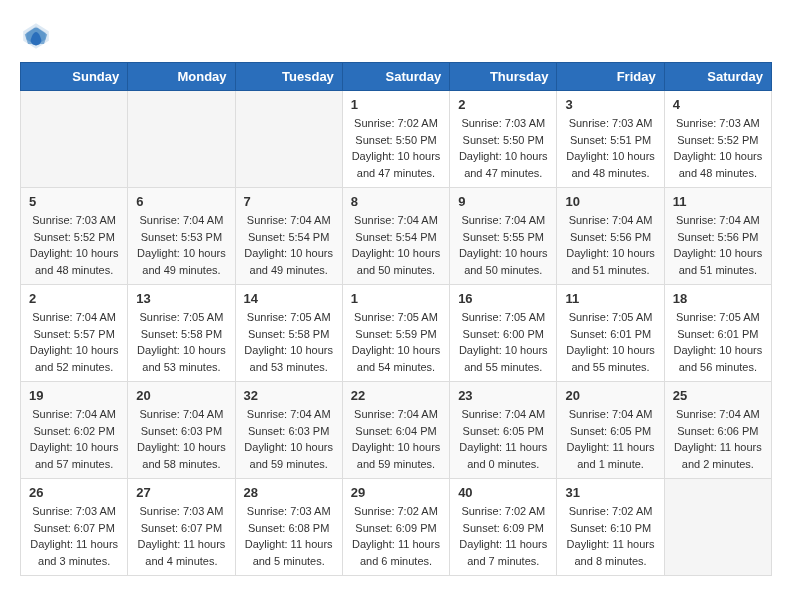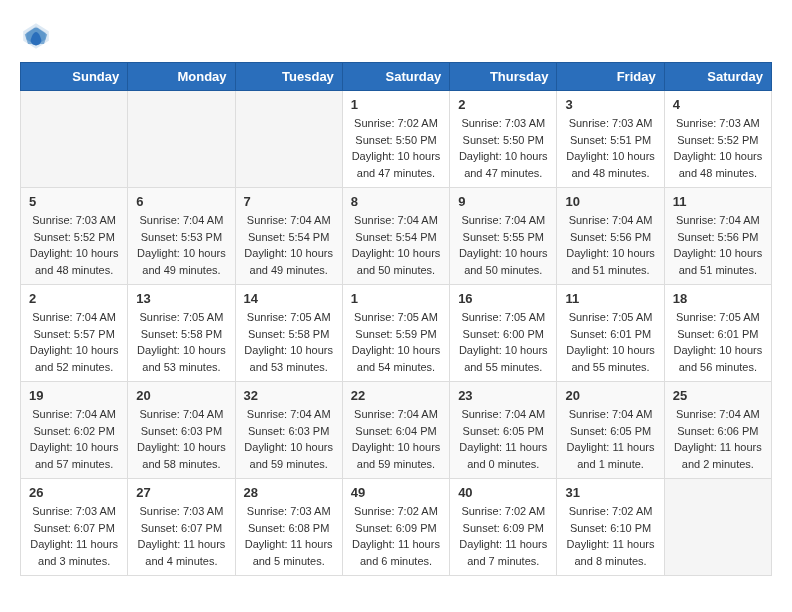--- a/index.html
+++ b/index.html
@@ -299,21 +299,21 @@
 Sunset: 6:07 PM
 Daylight: 11 hours and 4 minutes.</div>
         </td>
         <td>
           <div class="day-number">28</div>
           <div class="day-info" style="white-space: pre-line;">Sunrise: 7:03 AM
 Sunset: 6:08 PM
 Daylight: 11 hours and 5 minutes.</div>
         </td>
         <td>
-          <div class="day-number">49</div>
+          <div class="day-number">29</div>
           <div class="day-info" style="white-space: pre-line;">Sunrise: 7:02 AM
 Sunset: 6:09 PM
 Daylight: 11 hours and 6 minutes.</div>
         </td>
         <td>
           <div class="day-number">40</div>
           <div class="day-info" style="white-space: pre-line;">Sunrise: 7:02 AM
 Sunset: 6:09 PM
 Daylight: 11 hours and 7 minutes.</div>
         </td>

